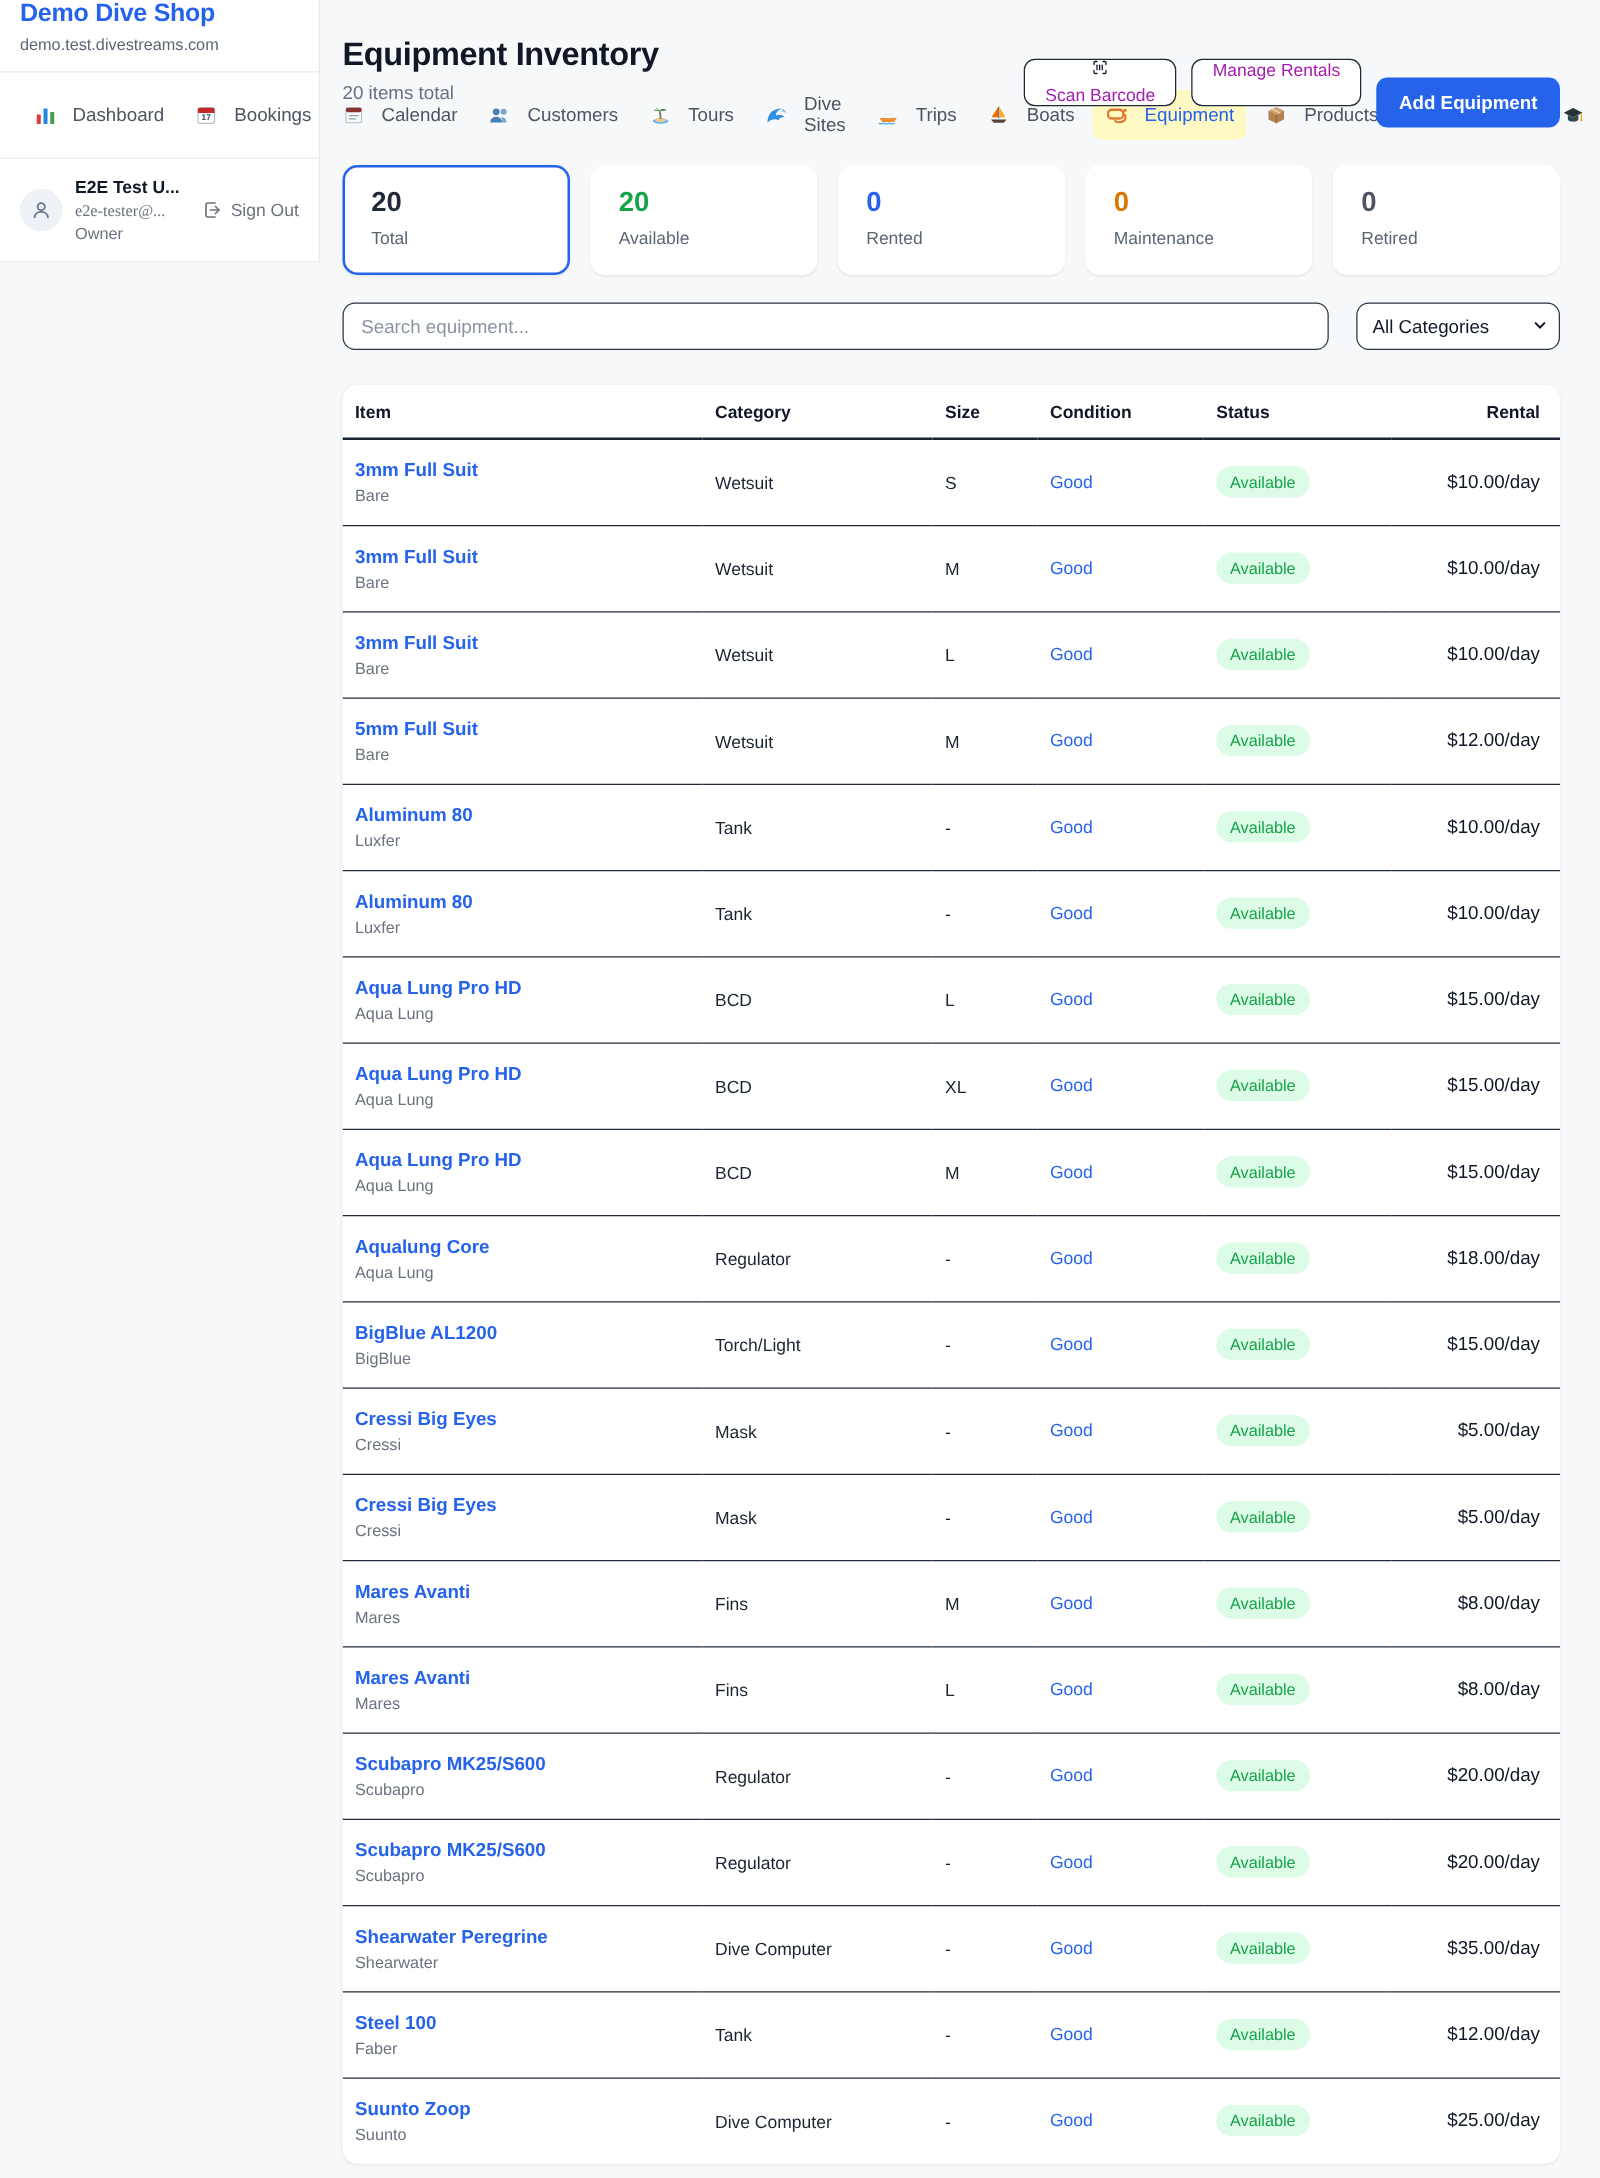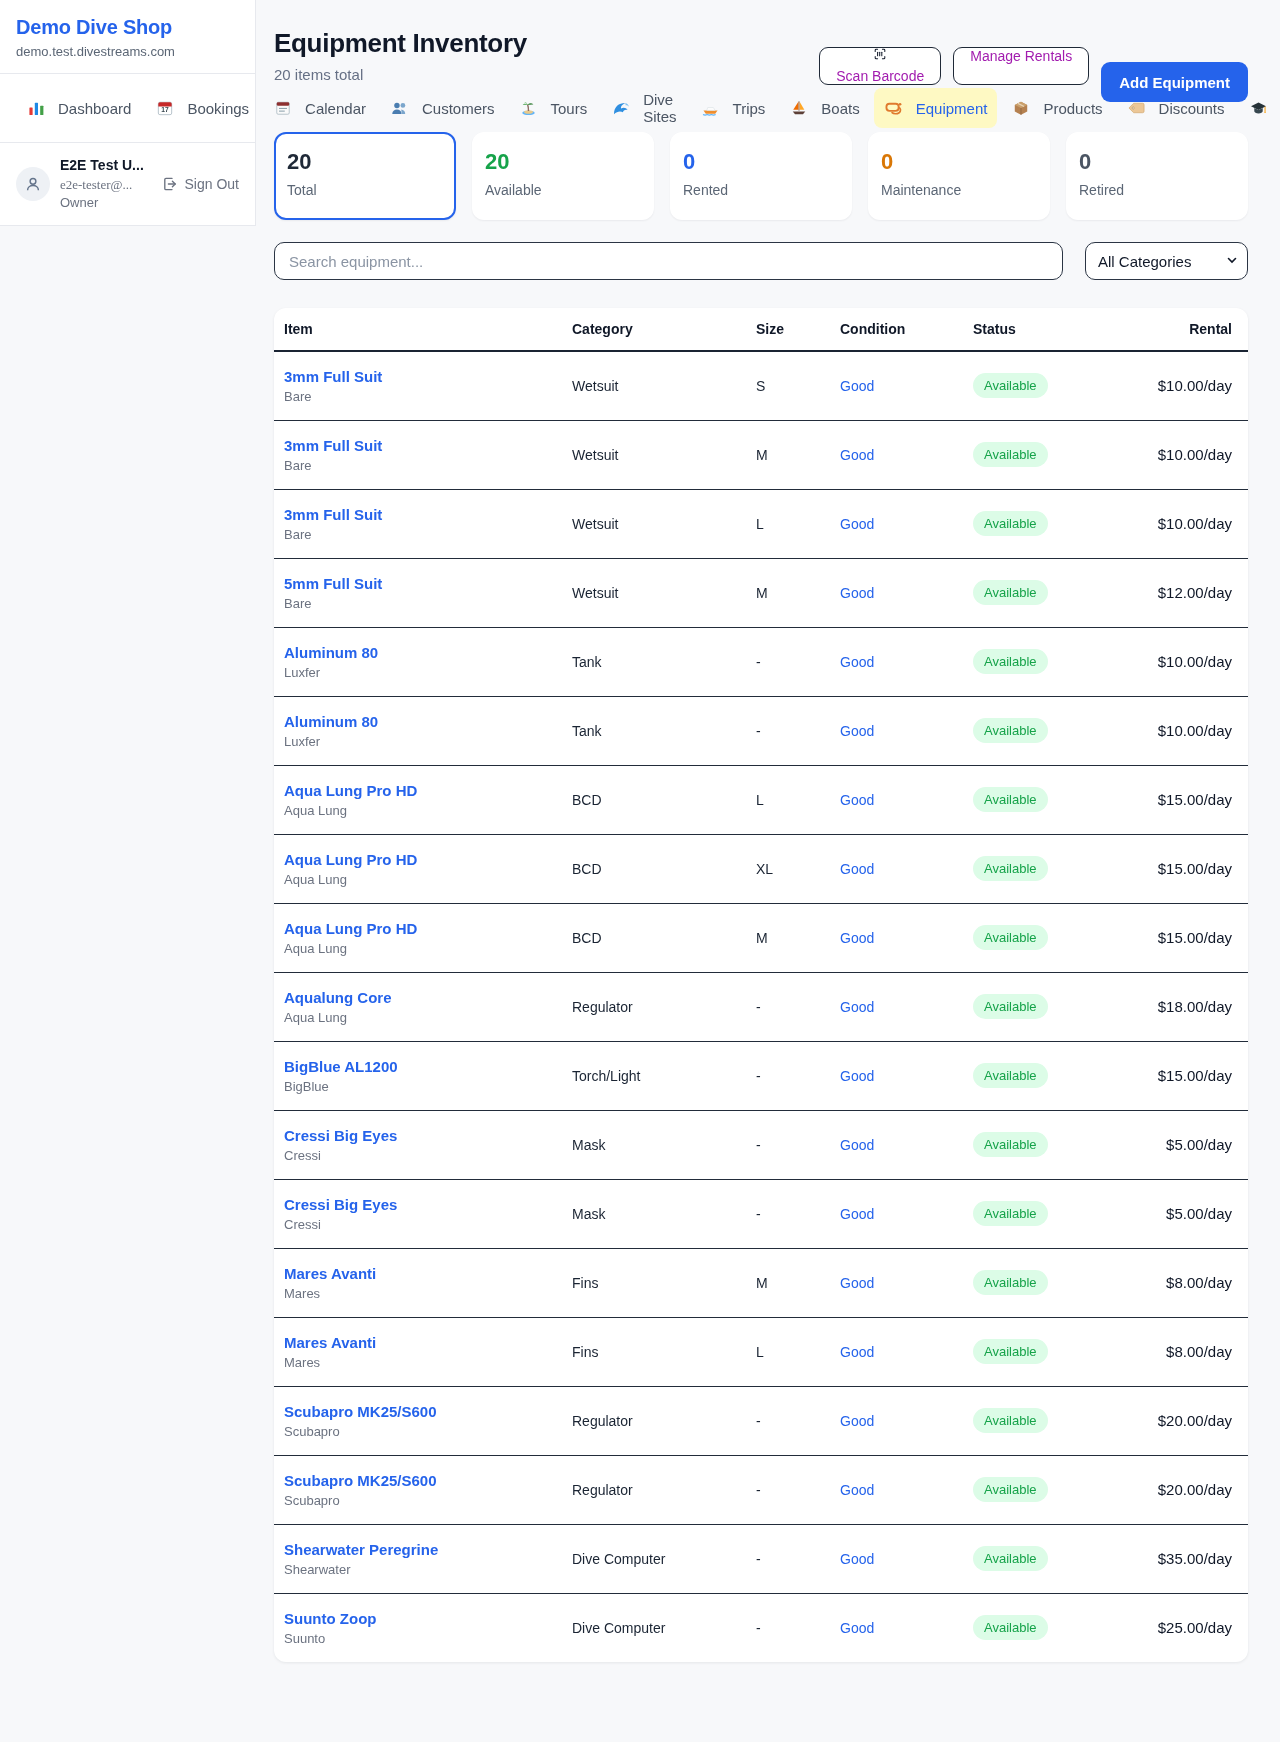--- a/index.html
+++ b/index.html
@@ -2,21 +2,21 @@
 <html><head>
 <meta charset="utf-8">
 <style>
   * { margin:0; padding:0; box-sizing:border-box; }
   html,body { background:#eef0f3; }
   body { width:1280px; font-family:"Liberation Sans","DejaVu Sans",sans-serif; color:#101828; }
   .app { display:flex; width:1280px; min-height:1742px; background:#f7f8fa; align-items:flex-start; }
 
   
   .sidebar { width:256px; flex-shrink:0; background:#ffffff; border-right:1px solid #e7e9ee; border-bottom:1px solid #e7e9ee; }
-  .brand { padding:16px 16px 14px; }
+  .brand { padding:0 16px 14px; }
   .brand-name { font-size:20px; font-weight:800; color:#2563eb; letter-spacing:-.2px; cursor:pointer; }
   .brand-domain { font-size:13px; color:#5b6675; margin-top:5px; }
   .side-divider { height:1px; background:#e7e9ee; }
   .nav { padding:14px 16px; display:flex; flex-direction:row; gap:4px; }
   .nav-item { display:flex; align-items:center; gap:12px; height:40px; padding:0 10px; border-radius:8px; font-size:15px; color:#4b5563; cursor:pointer; }
   .nav-item.active { background:#fef9c3; color:#2563eb; font-weight:500; }
   .nav-icon { width:20px; height:18px; display:flex; align-items:center; justify-content:center; flex-shrink:0; }
   .nav-icon svg { display:block; }
   .user-row { border-top:1px solid #e7e9ee; padding:14px 16px; display:flex; align-items:center; gap:10px; }
   .avatar { width:34px; height:34px; border-radius:50%; background:#eef1f5; display:flex; align-items:center; justify-content:center; flex-shrink:0; }
@@ -30,21 +30,21 @@
   .main { flex:1; padding:28px 32px 32px 18px; }
   .page-header { display:flex; justify-content:space-between; align-items:flex-start; margin-bottom:30px; }
   .page-title { font-size:26px; font-weight:800; color:#101828; letter-spacing:-.3px; }
   .page-subtitle { font-size:15px; color:#667085; margin-top:7px; }
   .header-actions { display:flex; align-items:center; gap:12px; margin-top:2px; }
   .btn { display:flex; align-items:center; gap:8px; border-radius:9px; cursor:pointer; font-family:inherit; }
   .btn-outline { height:38px; padding:0 16px; background:#fff; border:1.5px solid #1f2937; font-size:14px; font-weight:500; color:#a21caf;flex-direction:column; }
   .btn-primary { height:40px; padding:0 18px; background:#2563eb; border:none; font-size:15px; font-weight:600; color:#fff;margin-top:32px; }
 
   .stats { display:flex; gap:16px; margin-bottom:22px; }
-  .stat-card { flex:1; height:88px; background:#fff; border:2px solid transparent; border-radius:12px; padding:15px 11px; box-shadow:0 1px 2px rgba(16,24,40,.06); cursor:pointer; }
+  .stat-card { flex:1; height:88px; background:#fff; border:2px solid transparent; border-radius:12px; padding:15px 21px; box-shadow:0 1px 2px rgba(16,24,40,.06); cursor:pointer; }
   .stat-card.selected { border-color:#2563eb; }
   .stat-value { font-size:22px; font-weight:700; color:#1f2937; }
   .stat-label { font-size:14px; color:#5b6675; margin-top:7px; }
 
   .filter-row { display:flex; gap:22px; margin-bottom:28px; }
   .search-input { flex:1; height:38px; border:1px solid #2b3544; border-radius:10px; background:#fff; padding:0 14px; font-size:15px; color:#101828; font-family:inherit; }
   .search-input::placeholder { color:#8a94a3; }
   .select-wrap { position:relative; width:163px; flex-shrink:0; }
   .select-wrap select { width:100%; height:38px; border:1px solid #2b3544; border-radius:10px; background:#fff; padding:0 26px 0 12px; font-size:15px; color:#101828; appearance:none; -webkit-appearance:none; font-family:inherit; cursor:pointer; }
   .select-chevron { position:absolute; right:10px; top:12px; pointer-events:none; }
@@ -544,20 +544,31 @@
                 <div class="item-name">Shearwater Peregrine</div>
                 <div class="item-brand">Shearwater</div>
               </td>
               <td class="td-cat">Dive Computer</td>
               <td class="td-size">-</td>
               <td><span class="cond">Good</span></td>
               <td><span class="badge">Available</span></td>
               <td class="td-rental">$35.00/day</td>
             </tr>
 
+            <tr>
+              <td>
+                <div class="item-name">Steel 100</div>
+                <div class="item-brand">Faber</div>
+              </td>
+              <td class="td-cat">Tank</td>
+              <td class="td-size">-</td>
+              <td><span class="cond">Good</span></td>
+              <td><span class="badge">Available</span></td>
+              <td class="td-rental">$12.00/day</td>
+            </tr>
 
             <tr>
               <td>
                 <div class="item-name">Suunto Zoop</div>
                 <div class="item-brand">Suunto</div>
               </td>
               <td class="td-cat">Dive Computer</td>
               <td class="td-size">-</td>
               <td><span class="cond">Good</span></td>
               <td><span class="badge">Available</span></td>

